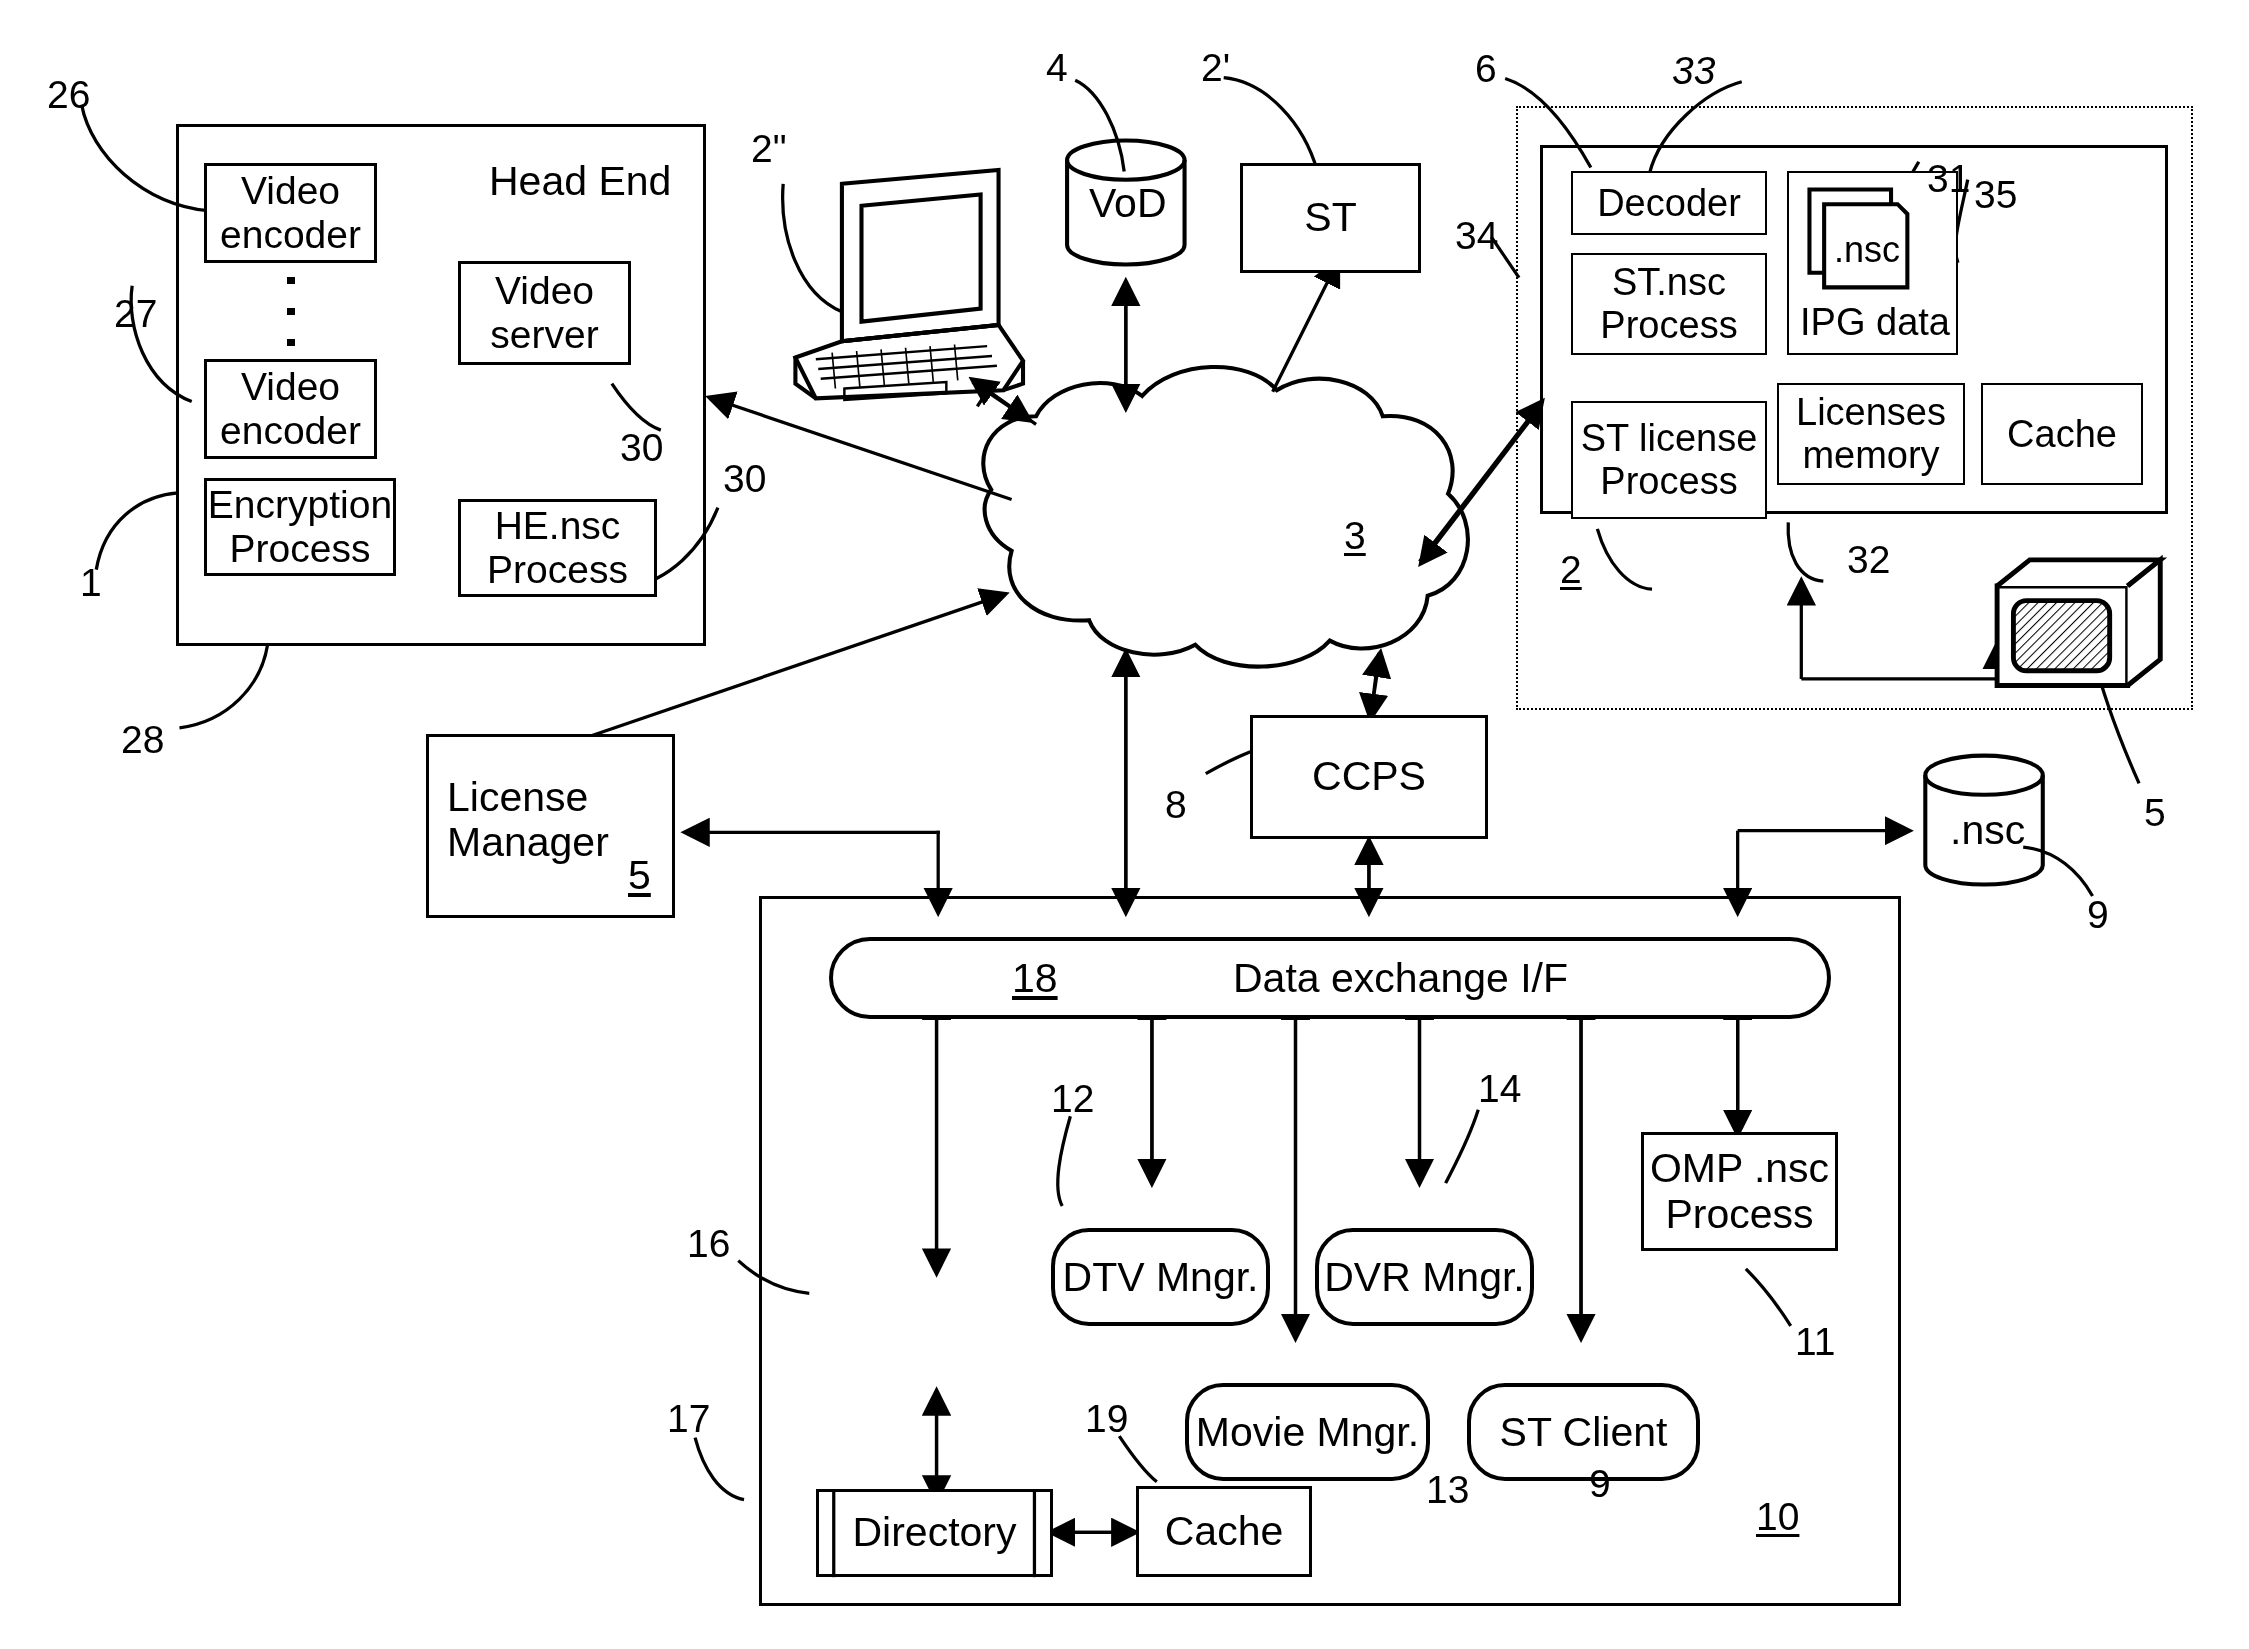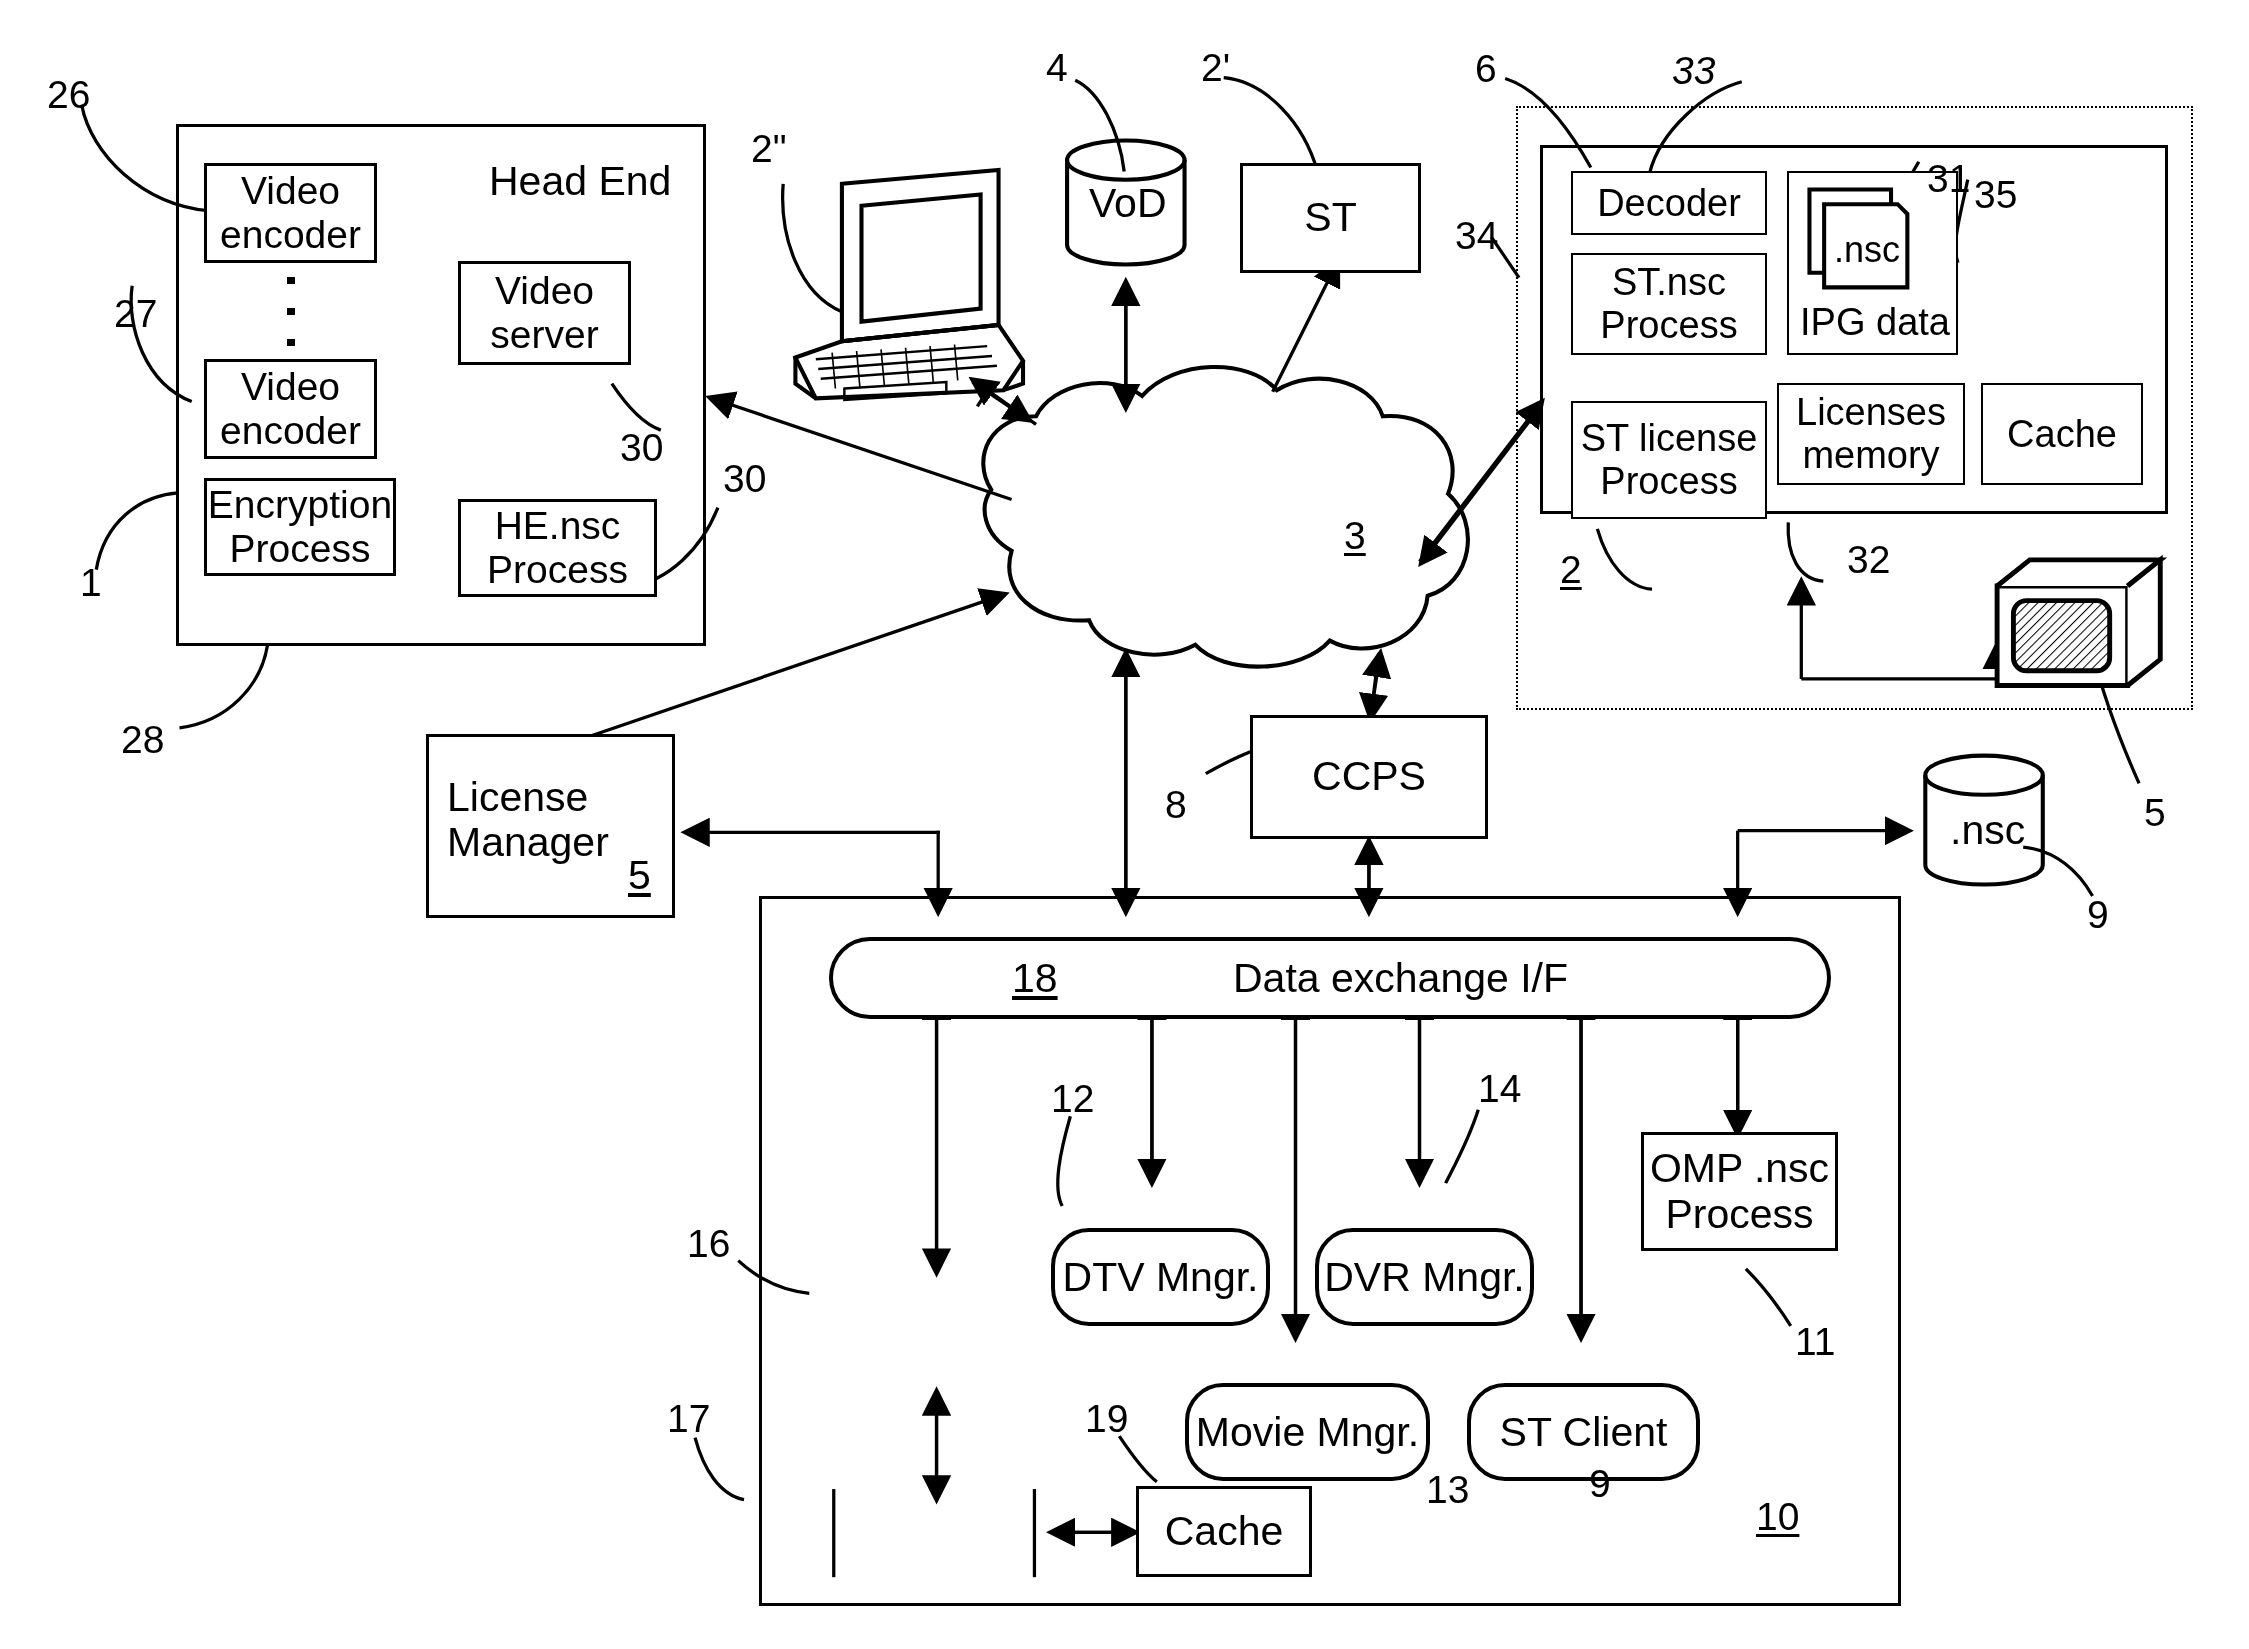--- a/index.html
+++ b/index.html
@@ -410,20 +410,23 @@
 
   <div class="rounded f50" style="left:1467px; top:1336px; width:233px; height:98px;">
     <span>ST Client</span>
   </div>
 
   <div class="box f50" style="left:1641px; top:1132px; width:197px; height:119px; white-space:pre;">
     <span>OMP .nsc
 Process</span>
   </div>
 
+  <div class="box f50" style="left:816px; top:1489px; width:237px; height:88px;">
+    <span>Directory</span>
+  </div>
   <svg class="layer" viewBox="0 0 2758 2022">
     <g fill="none" stroke="#000" stroke-width="4">
       <path d="M1022 1825 L 1022 1933"></path>
       <path d="M1268 1825 L 1268 1933"></path>
     </g>
   </svg>
 
   <div class="box f50" style="left:1136px; top:1486px; width:176px; height:91px;">
     <span>Cache</span>
   </div>

